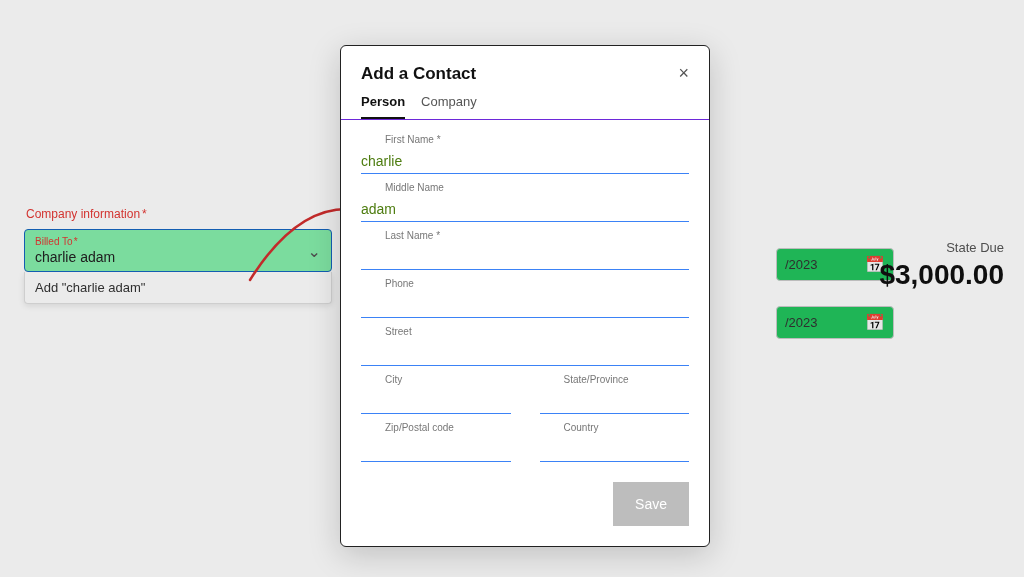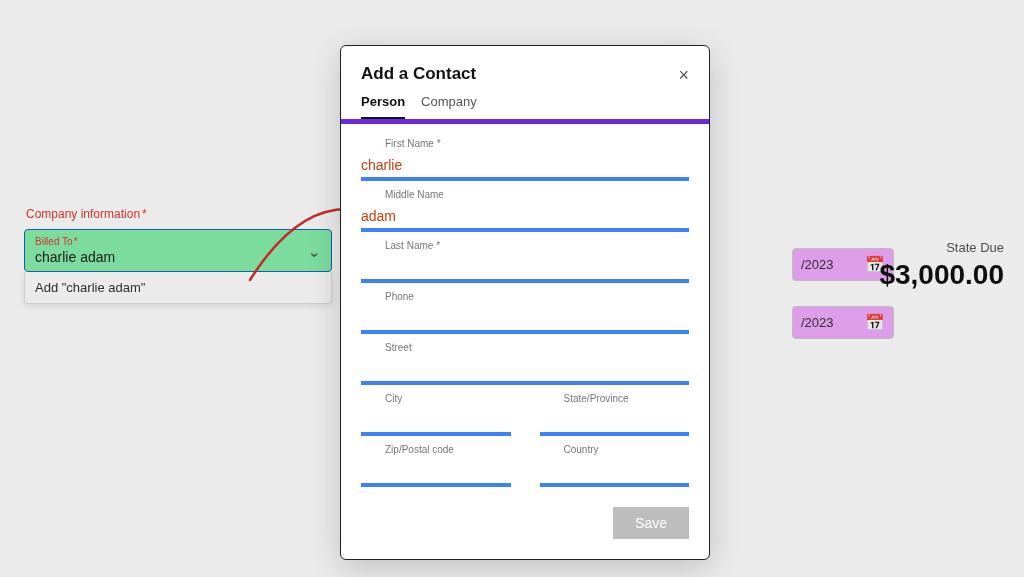--- a/index.html
+++ b/index.html
@@ -106,24 +106,24 @@
 
     
     .date-field {
       position: absolute;
       right: 130px;
       display: flex;
       align-items: center;
       border: 1px solid #ccc;
       border-radius: 4px;
       padding: 6px 8px;
-      background: #f0abfc;
+      background: #22c55e;
       font-size: 13px;
       color: #333;
-      width: 102px;
+      width: 118px;
     }
 
     .date-field-1 { top: 248px; }
     .date-field-2 { top: 306px; }
 
     .calendar-icon {
       margin-left: auto;
       font-size: 16px;
       color: #555;
     }
@@ -144,21 +144,21 @@
       width: 370px;
       background: #fff;
       border: 1.5px solid #222;
       border-radius: 6px;
       box-shadow: 0 8px 32px rgba(0,0,0,0.18);
       padding: 0 0 20px 0;
     }
 
     .modal-header {
       display: flex;
-      align-items: flex-end;
+      align-items: flex-start;
       justify-content: space-between;
       padding: 18px 20px 0 20px;
       margin-bottom: 0;
     }
 
     .modal-title {
       font-size: 17px;
       font-weight: 600;
       color: #111;
     }
@@ -169,21 +169,21 @@
       cursor: pointer;
       background: none;
       border: none;
       line-height: 1;
     }
 
     
     .modal-tabs {
       display: flex;
       padding: 10px 20px 0 20px;
-      border-bottom: 5px solid #6d28d9;
+      border-bottom: 1px solid #6d28d9;
       margin-bottom: 14px;
       gap: 16px;
     }
 
     .modal-tab {
       font-size: 13px;
       color: #555;
       padding-bottom: 8px;
       cursor: pointer;
       border-bottom: 2px solid transparent;
@@ -209,24 +209,24 @@
       display: block;
       font-size: 10px;
       color: #777;
       margin-bottom: 2px;
       margin-left: 24px;
     }
 
     .form-input {
       width: 100%;
       border: none;
-      border-bottom: 4px solid #3b82f6;
+      border-bottom: 1px solid #3b82f6;
       padding: 6px 0 4px 0;
       font-size: 14px;
-      color: #c2410c;
+      color: #4d7c0f;
       outline: none;
       background: transparent;
     }
 
     .form-input::placeholder {
       color: #bbb;
       font-size: 13px;
     }
 
     .form-row {
@@ -245,21 +245,21 @@
       display: flex;
       justify-content: flex-end;
       padding: 12px 20px 0 20px;
     }
 
     .save-button {
       background: #bdbdbd;
       color: #fff;
       border: none;
       border-radius: 0;
-      padding: 8px 22px;
+      padding: 14px 22px;
       font-size: 14px;
       font-weight: 500;
       cursor: pointer;
     }
 
     
     .arrow-svg {
       position: absolute;
       top: 180px;
       left: 240px;

